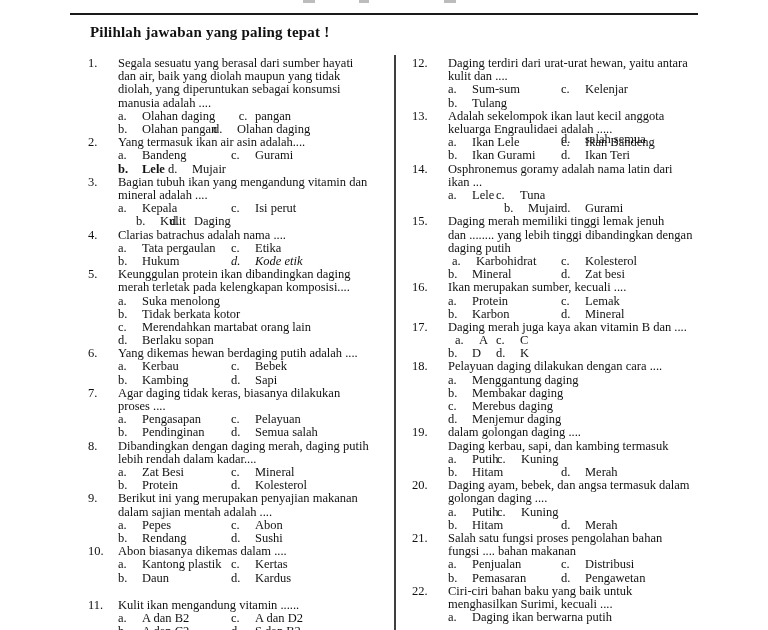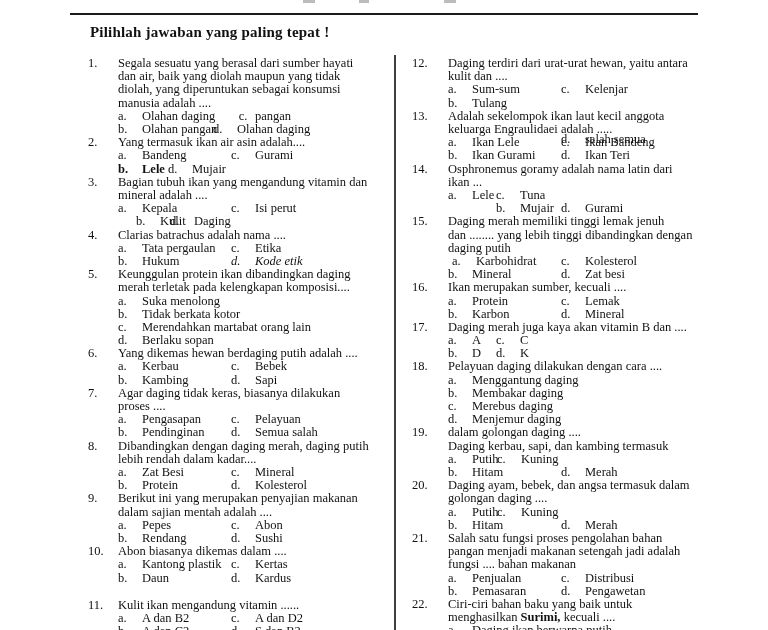--- a/index.html
+++ b/index.html
@@ -30,21 +30,21 @@
   .col-right{left:412px;width:304px;}
   .q{display:flex;align-items:flex-start;}
   .q.gap{margin-top:14px;}
   .q-num{flex:0 0 30px;}
   .col-right .q-num{flex:0 0 36px;}
   .q-body{flex:1;position:relative;min-width:0;}
   .q-line{white-space:nowrap;}
   .opt-row{position:relative;height:13.2px;}
   .opt{position:absolute;top:0;white-space:nowrap;}
   .opt-m{display:inline-block;width:24px;}
-  .bold{font-weight:bold;}
+  .bold{font-weight:normal;}
 </style>
 </head>
 <body>
 
 <div class="page">
   <div class="smudge" style="left:303px;width:12px;"></div>
   <div class="smudge" style="left:359px;width:10px;"></div>
   <div class="smudge" style="left:444px;width:12px;"></div>
 
   <div class="top-rule"></div>
@@ -255,21 +255,21 @@
       <div class="q">
         <div class="q-num">14.</div>
         <div class="q-body">
           <div class="q-line">Osphronemus goramy adalah nama latin dari</div>
           <div class="q-line">ikan ...</div>
           <div class="opt-row">
             <span class="opt" style="left: 0px;"><span class="opt-m">a.</span><span>Lele</span></span>
             <span class="opt" style="left: 48px;"><span class="opt-m">c.</span><span>Tuna</span></span>
           </div>
           <div class="opt-row">
-            <span class="opt" style="left: 0px; padding-left: 48px;"><span class="opt-m">b.</span><span>Mujair</span></span>
+            <span class="opt" style="left: 8px; padding-left: 48px;"><span class="opt-m">b.</span><span>Mujair</span></span>
             <span class="opt" style="left: 113px;"><span class="opt-m">d.</span><span>Gurami</span></span>
           </div>
         </div>
       </div>
       <div class="q">
         <div class="q-num">15.</div>
         <div class="q-body">
           <div class="q-line">Daging merah memiliki tinggi lemak jenuh</div>
           <div class="q-line">dan ........ yang lebih tinggi dibandingkan dengan</div>
           <div class="q-line">daging putih</div>
@@ -295,21 +295,21 @@
             <span class="opt" style="left: 0px;"><span class="opt-m">b.</span><span>Karbon</span></span>
             <span class="opt" style="left: 113px;"><span class="opt-m">d.</span><span>Mineral</span></span>
           </div>
         </div>
       </div>
       <div class="q">
         <div class="q-num">17.</div>
         <div class="q-body">
           <div class="q-line">Daging merah juga kaya akan vitamin B dan ....</div>
           <div class="opt-row">
-            <span class="opt" style="left: 0px;"><span class="opt-m">a.</span><span>A</span></span>
+            <span class="opt" style="left: 7px;"><span class="opt-m">a.</span><span>A</span></span>
             <span class="opt" style="left: 48px;"><span class="opt-m">c.</span><span>C</span></span>
           </div>
           <div class="opt-row">
             <span class="opt" style="left: 0px;"><span class="opt-m">b.</span><span>D</span></span>
             <span class="opt" style="left: 48px;"><span class="opt-m">d.</span><span>K</span></span>
           </div>
         </div>
       </div>
       <div class="q">
         <div class="q-num">18.</div>
@@ -356,21 +356,20 @@
           <div class="opt-row">
             <span class="opt" style="left: 0px;"><span class="opt-m">b.</span><span>Hitam</span></span>
             <span class="opt" style="left: 113px;"><span class="opt-m">d.</span><span>Merah</span></span>
           </div>
         </div>
       </div>
       <div class="q">
         <div class="q-num">21.</div>
         <div class="q-body">
           <div class="q-line">Salah satu fungsi proses pengolahan bahan</div>
-          <div class="q-line">pangan menjadi makanan setengah jadi adalah</div>
           <div class="q-line">fungsi  .... bahan makanan</div>
           <div class="opt-row">
             <span class="opt" style="left: 0px;"><span class="opt-m">a.</span><span>Penjualan</span></span>
             <span class="opt" style="left: 113px;"><span class="opt-m">c.</span><span>Distribusi</span></span>
           </div>
           <div class="opt-row">
             <span class="opt" style="left: 0px;"><span class="opt-m">b.</span><span>Pemasaran</span></span>
             <span class="opt" style="left: 113px;"><span class="opt-m">d.</span><span>Pengawetan</span></span>
           </div>
         </div>

